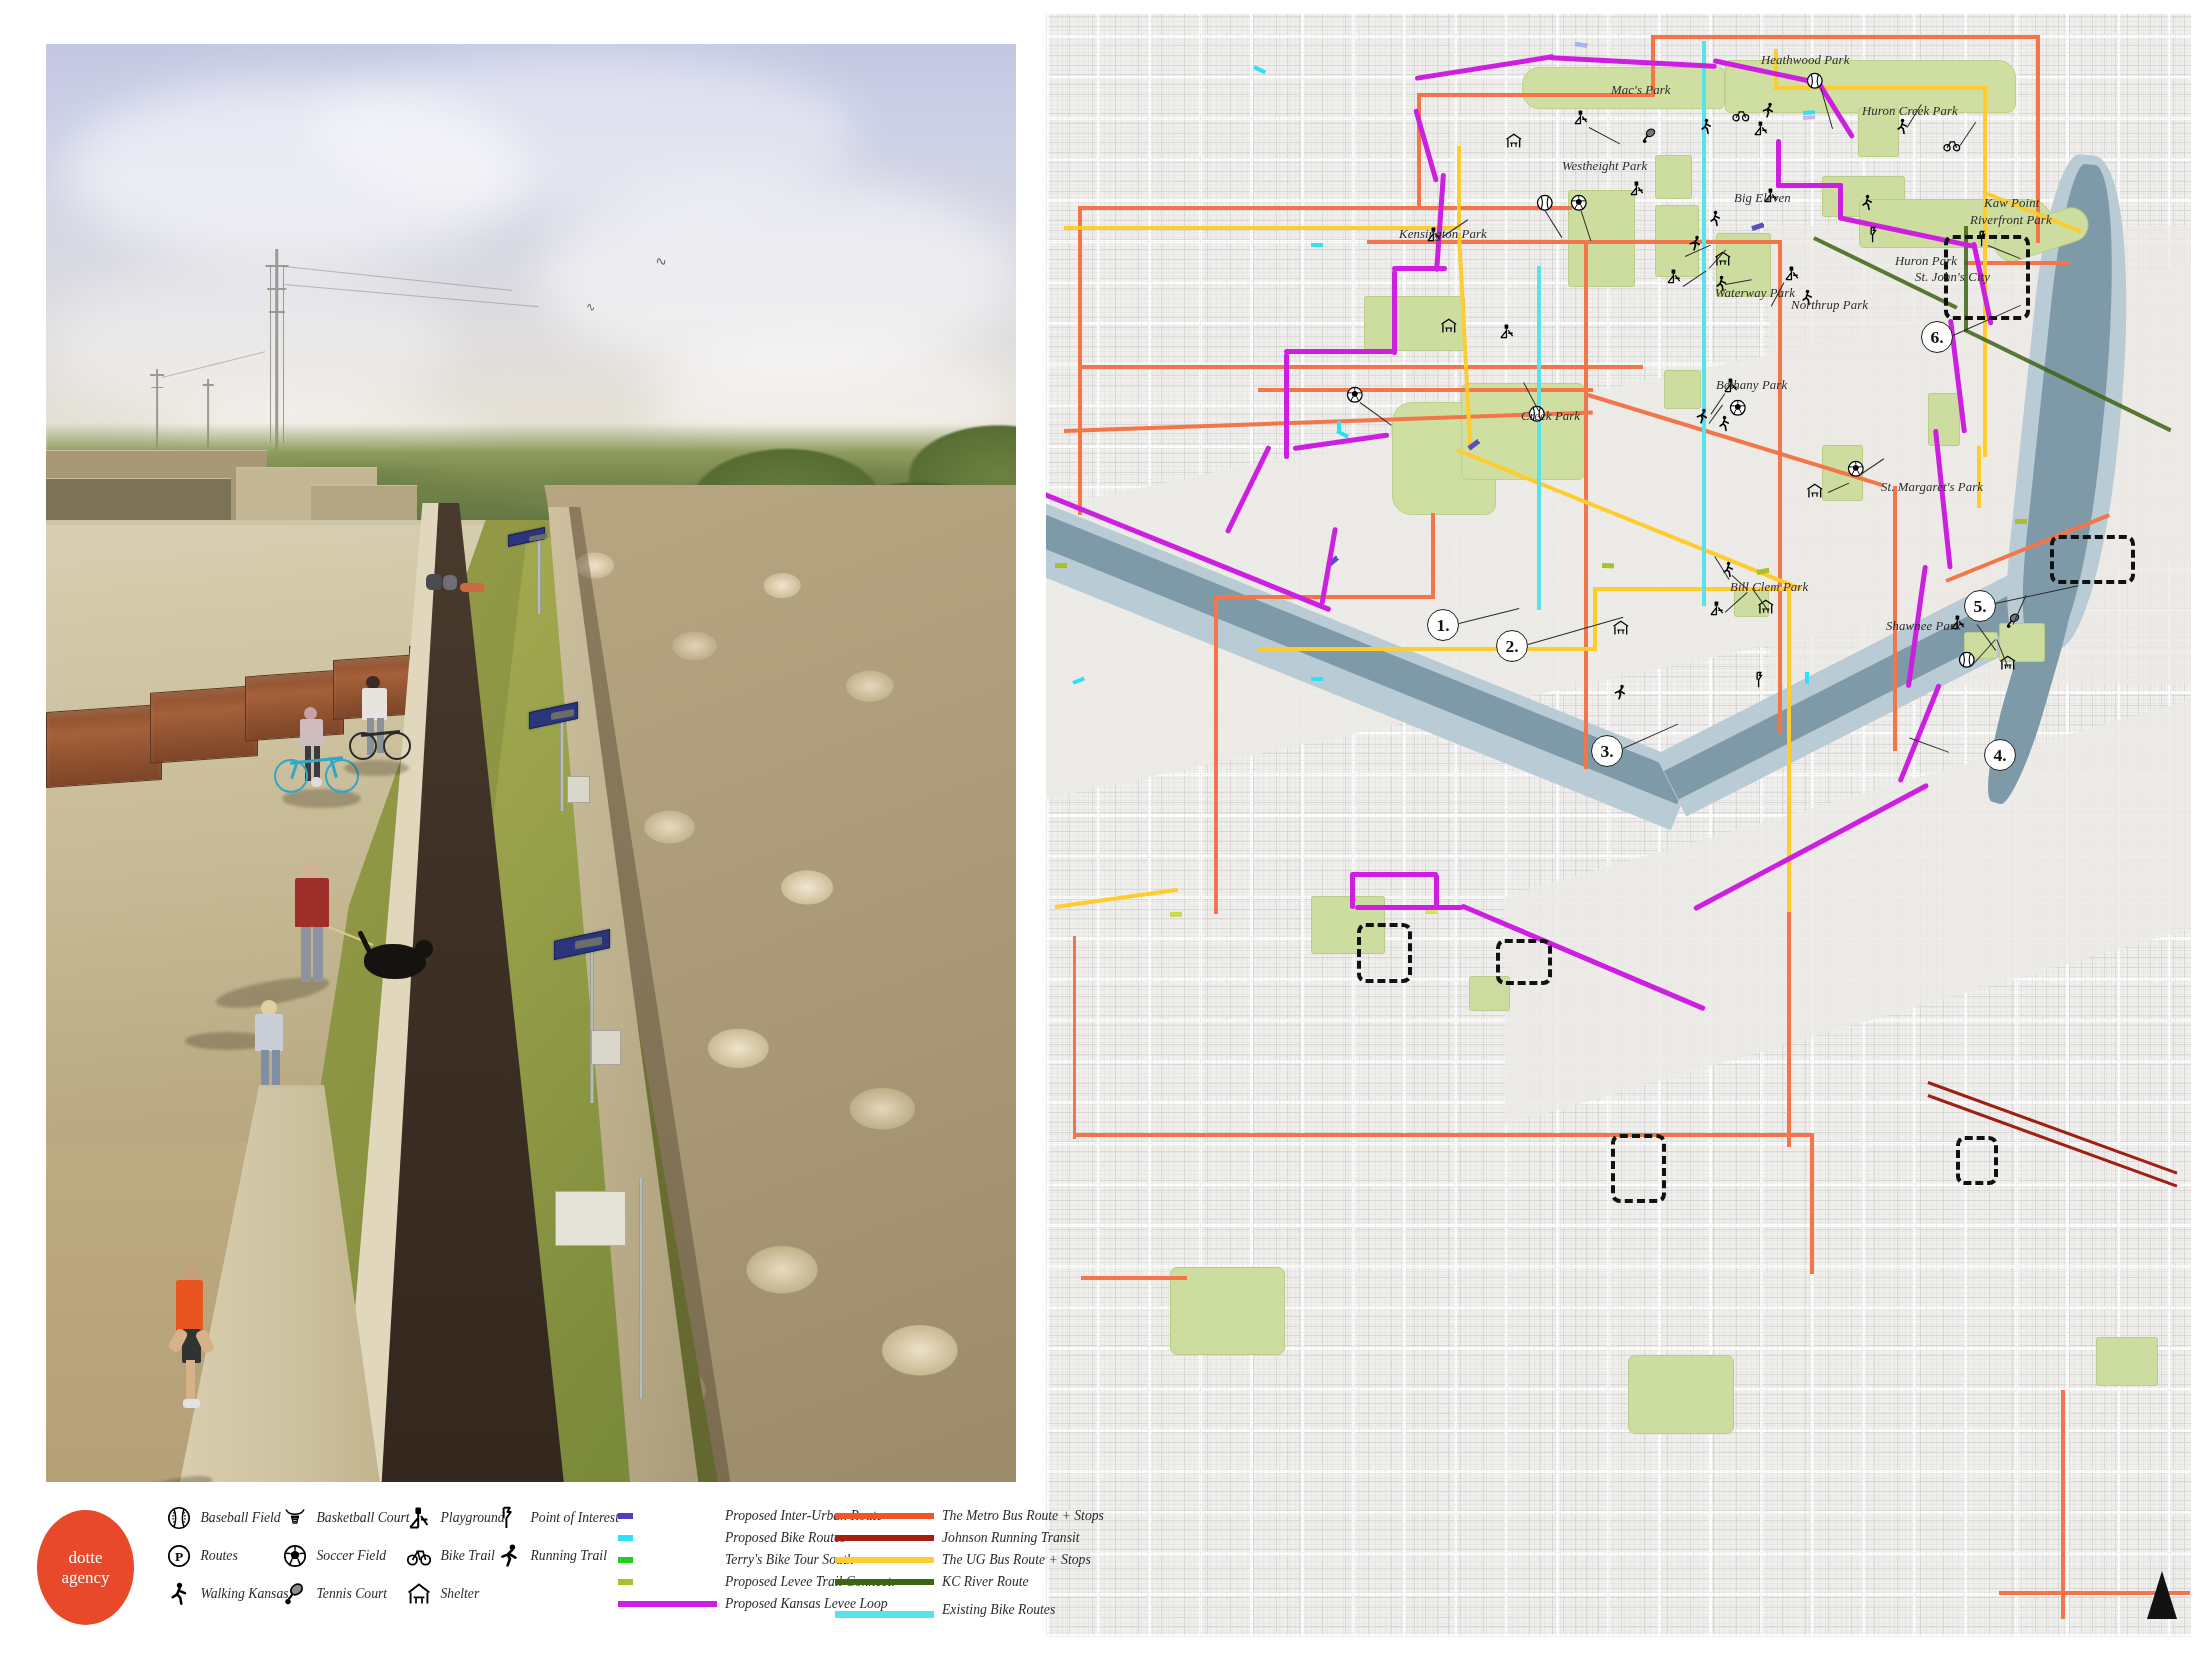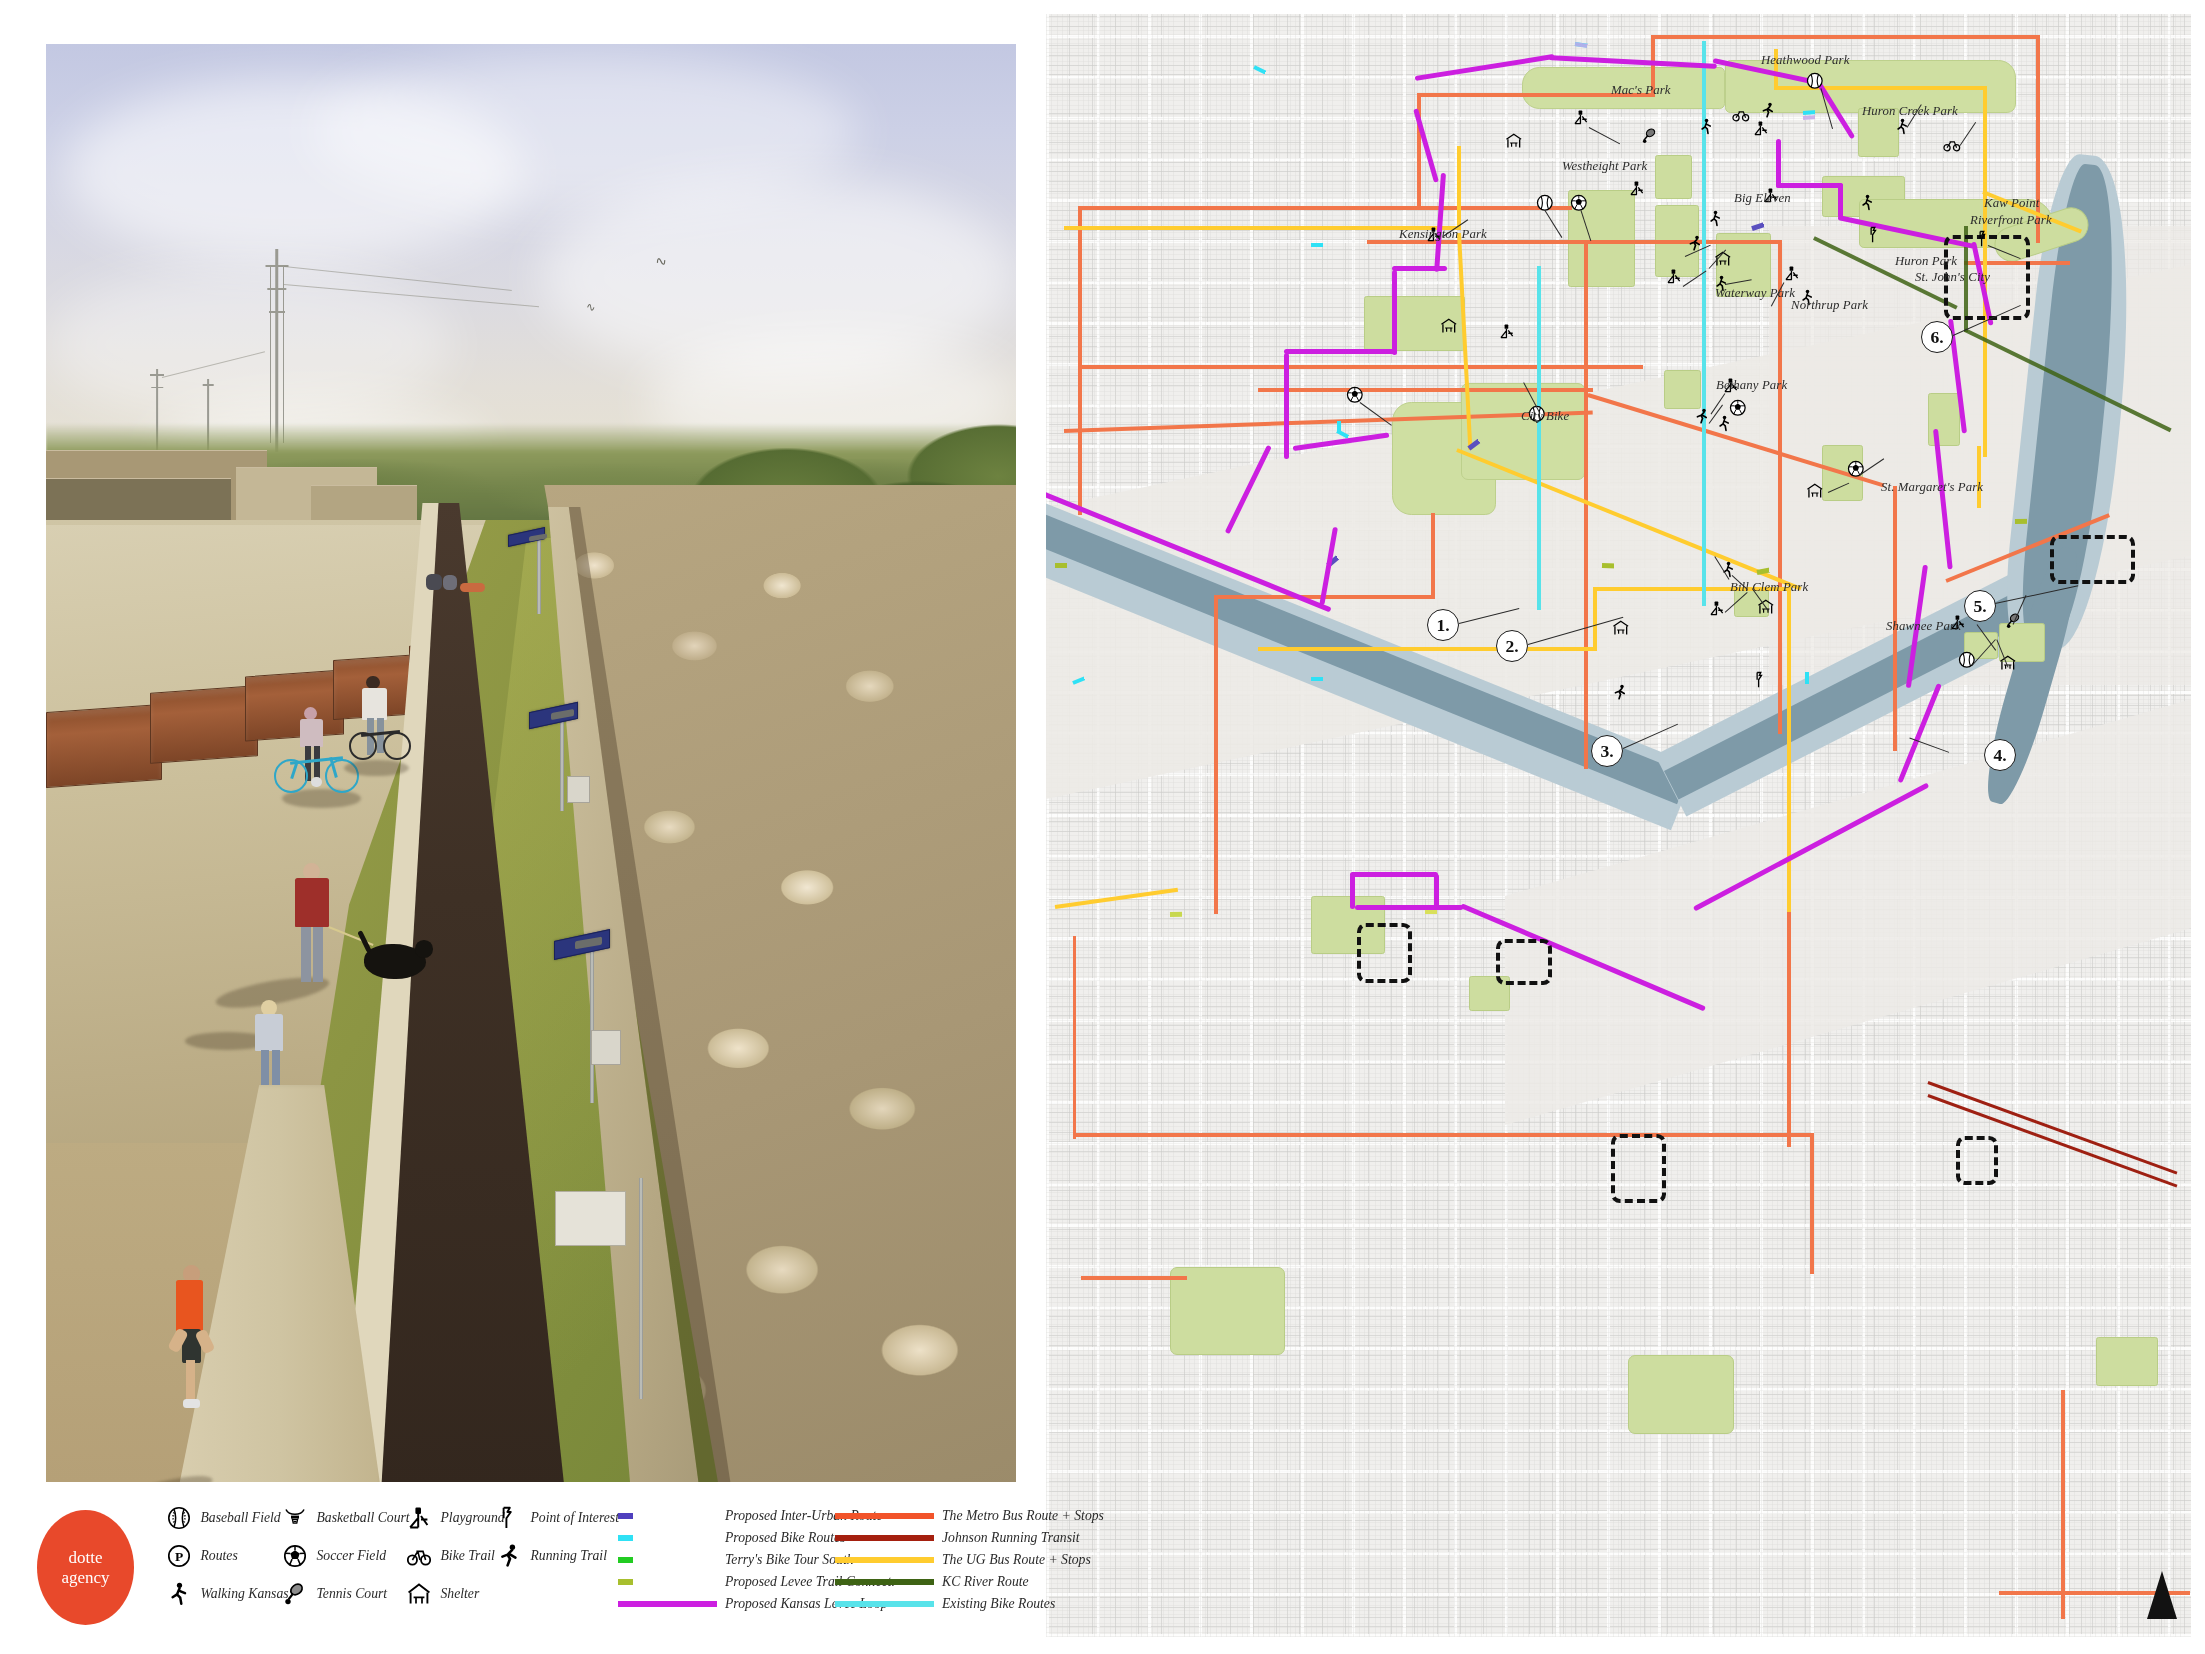--- a/index.html
+++ b/index.html
@@ -869,21 +869,21 @@
     <div class="mlabel" style="left:516px;top:145px;">Westheight Park</div>
     <div class="mlabel" style="left:688px;top:177px;">Big Eleven</div>
     <div class="mlabel" style="left:938px;top:182px;">Kaw Point</div>
     <div class="mlabel" style="left:924px;top:199px;">Riverfront Park</div>
     <div class="mlabel" style="left:353px;top:213px;">Kensington Park</div>
     <div class="mlabel" style="left:849px;top:240px;">Huron Park</div>
     <div class="mlabel" style="left:869px;top:256px;">St. John's City</div>
     <div class="mlabel" style="left:669px;top:272px;">Waterway Park</div>
     <div class="mlabel" style="left:745px;top:284px;">Northrup Park</div>
     <div class="mlabel" style="left:670px;top:364px;">Bethany Park</div>
-    <div class="mlabel" style="left:475px;top:395px;">City Bike</div>
+    <div class="mlabel" style="left:475px;top:395px;">Creek Park</div>
     <div class="mlabel" style="left:835px;top:466px;">St. Margaret's Park</div>
     <div class="mlabel" style="left:684px;top:566px;">Bill Clem Park</div>
     <div class="mlabel" style="left:840px;top:605px;">Shawnee Park</div>
 
     <div class="callout" style="left:381px;top:595px;">1.</div>
     <div class="callout" style="left:450px;top:616px;">2.</div>
     <div class="callout" style="left:545px;top:721px;">3.</div>
     <div class="callout" style="left:938px;top:725px;">4.</div>
     <div class="callout" style="left:918px;top:576px;">5.</div>
     <div class="callout" style="left:875px;top:307px;">6.</div>
@@ -1045,20 +1045,20 @@
       <span class="ltext">Johnson Running Transit</span>
     </div>
     <div class="litem" style="left:835px;top:56px;">
       <span class="swatch sw-solid" style="background:#ffcc2f;"></span>
       <span class="ltext">The UG Bus Route + Stops</span>
     </div>
     <div class="litem" style="left:835px;top:78px;">
       <span class="swatch sw-solid" style="background:#3e6314;"></span>
       <span class="ltext">KC River Route</span>
     </div>
-    <div class="litem" style="left:835px;top:100px;">
+    <div class="litem" style="left:835px;top:100px;align-items:flex-end;">
       <span class="swatch sw-solid" style="background:#58e3ea;"></span>
       <span class="ltext">Existing Bike Routes</span>
     </div>
   </div>
 
 </div>
 
 
 </body></html>

